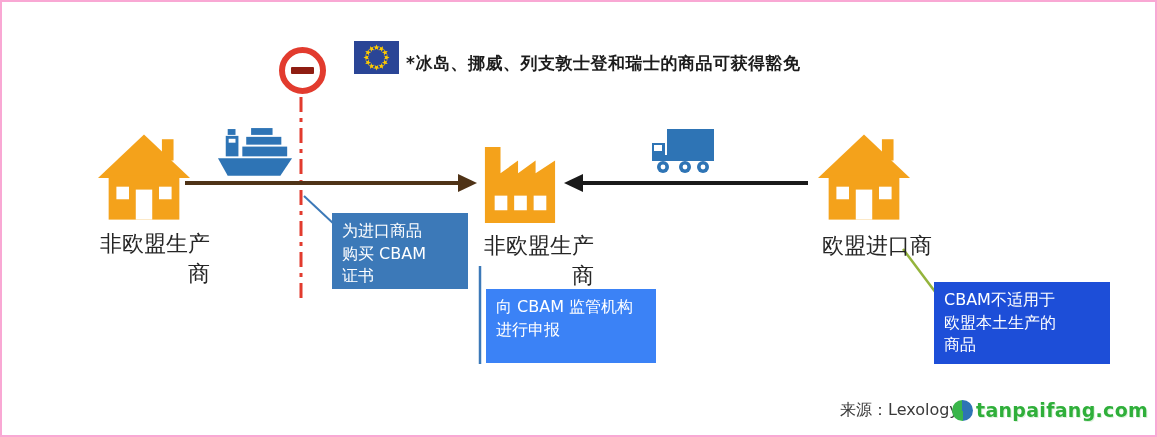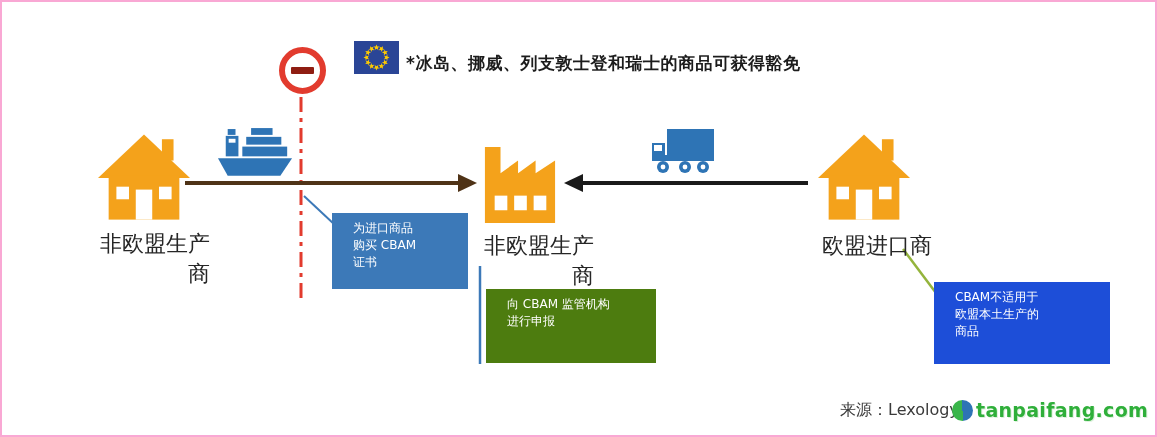--- a/index.html
+++ b/index.html
@@ -63,34 +63,34 @@
     font-size: 22px;
     color: #262626;
   }
   .label-non-eu   { left: 78px;  top: 227px; }
   .label-importer { left: 462px; top: 229px; }
   .label-producer { left: 800px; top: 229px; }
 
   .callout {
     position: absolute;
     color: #ffffff;
-    font-size: 12px;
+    font-size: 16px;
     line-height: 1.42;
-    padding: 7px 21px;
+    padding: 7px 10px;
     white-space: pre-line;
   }
   .callout-buy {
     left: 330px; top: 211px;
     width: 136px; height: 76px;
     background: #3c79b8;
   }
   .callout-declare {
     left: 484px; top: 287px;
     width: 170px; height: 74px;
-    background: #4d7c0f;
+    background: #3b82f6;
   }
   .callout-na {
     left: 932px; top: 280px;
     width: 176px; height: 82px;
     background: #1d4ed8;
   }
 
   .source-text {
     position: absolute;
     left: 838px; top: 398px;

